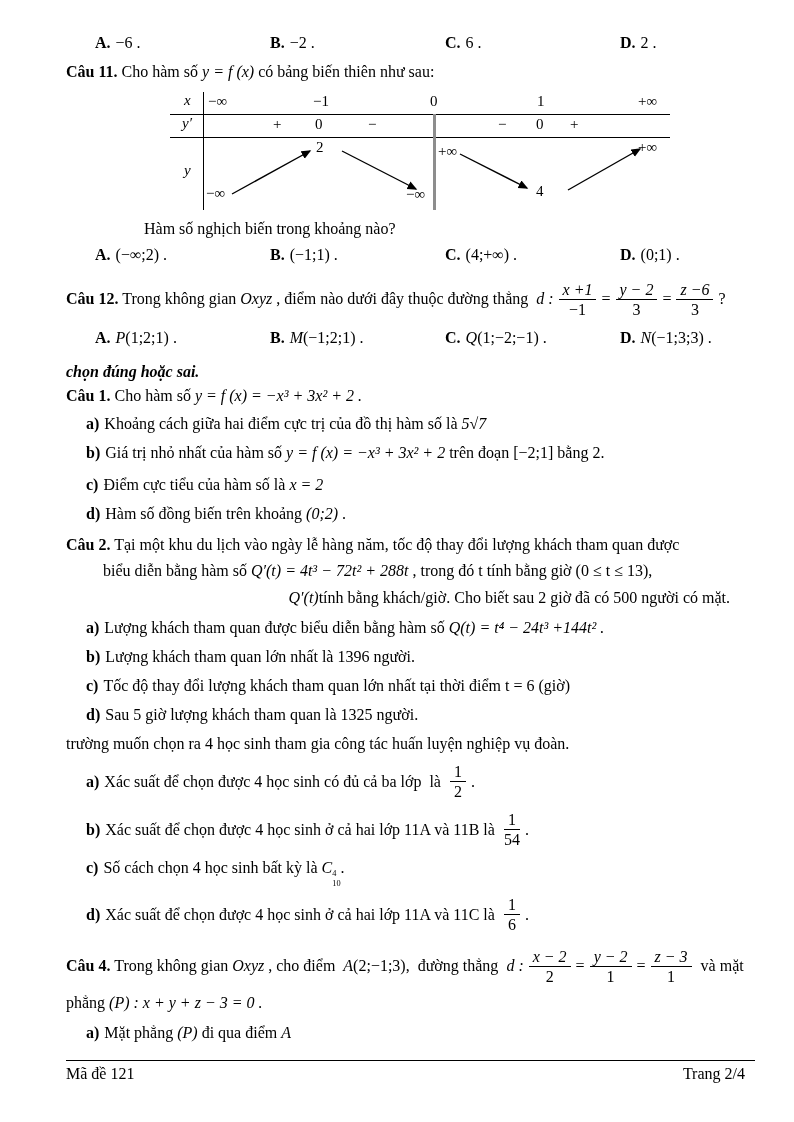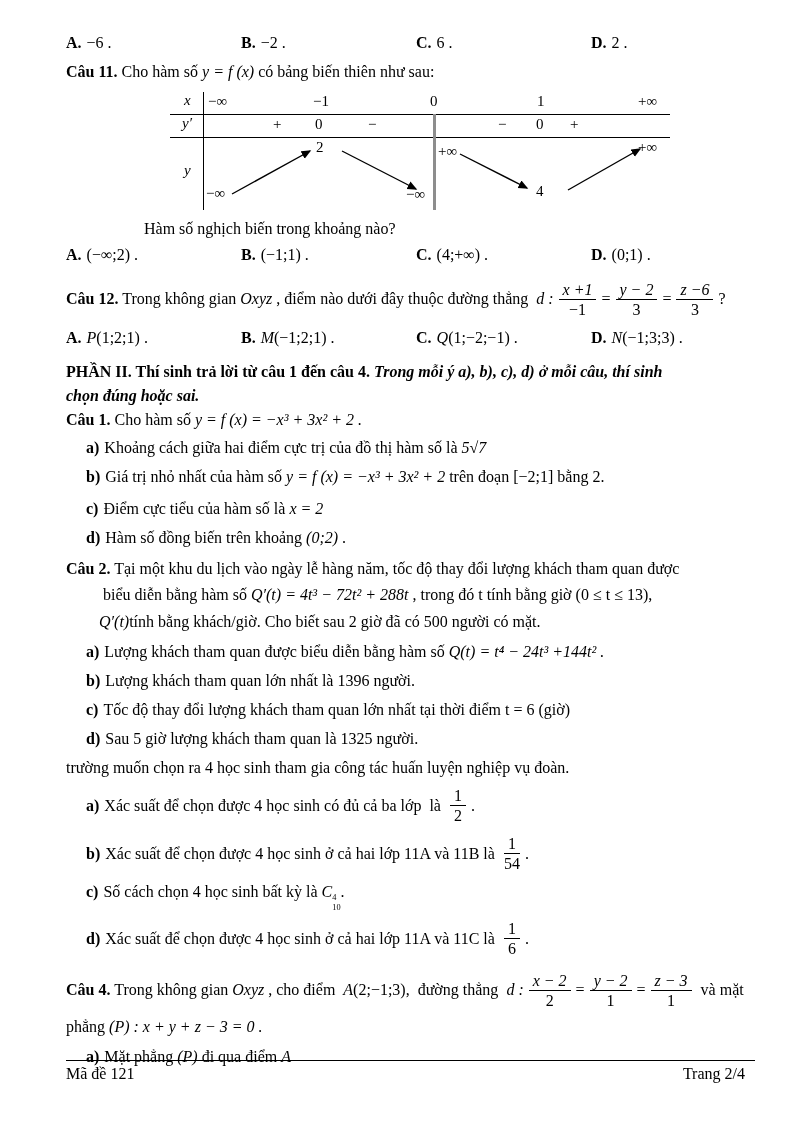--- a/index.html
+++ b/index.html
@@ -8,21 +8,21 @@
     font-family:"Liberation Serif", serif; font-size:16px; color:#000;
     overflow:hidden;
   }
   .content { padding:30px 64px 0 66px; }
   .line { line-height:24px; }
   b { font-weight:bold; }
   .bi { font-style:italic; }
   .math { font-style:italic; }
   .opts {
     display:grid; grid-template-columns:175px 175px 175px 1fr;
-    line-height:26px;
+    margin-left:29px; line-height:26px;
   }
   .opts .opt b { margin-right:5px; }
   .q-indent { margin-left:78px; }
   .item { margin-left:20px; line-height:27px; margin-top:2px; }
   .item .ilabel { margin-right:5px; }
   
   .fx { display:flex; align-items:center; }
   .fx span, .fx i, .fx b { white-space:pre; }
   .frac { display:inline-block; text-align:center; margin:0 5px; line-height:19px; }
   .frac .num { display:block; border-bottom:1px solid #000; padding:0 4px; font-style:italic; }
@@ -32,21 +32,21 @@
         vertical-align:-3px; font-style:normal; }
   
   .bbt { position:relative; width:500px; height:118px; margin:8px 0 0 104px; font-size:15px; }
   .bbt div { position:absolute; }
   .bbt .hl1 { left:0; top:22px; width:500px; border-top:1px solid #000; }
   .bbt .hl2 { left:0; top:45px; width:500px; border-top:1.4px solid #000; }
   .bbt .vl  { left:33px; top:0; height:118px; border-left:1px solid #000; }
   .bbt .dbar{ left:263px; top:22px; height:96px; width:3px; background:#8d8d8d; }
   .bbt .it  { font-style:italic; }
   .bbt svg  { position:absolute; left:0; top:45px; }
-  .c2l3 { margin-left:33px; }
+  .c2l3 { margin-left:33px;text-align:right; }
   .footer { position:absolute; left:0; top:1060px; width:794px; }
   .footer-rule { margin-left:66px; width:689px; border-top:1.5px solid #000; }
   .footer-row { display:flex; justify-content:space-between;
                 padding:3px 49px 0 66px; line-height:20px; }
 </style>
 </head>
 <body>
 
 <div class="page">
   <div class="content">
@@ -124,21 +124,20 @@
     </div>
 
     <div class="opts" style="margin-top:3px">
       <span class="opt"><b>A.</b><i class="math">P</i><span>(1;2;1) .</span></span>
       <span class="opt"><b>B.</b><i class="math">M</i><span>(−1;2;1) .</span></span>
       <span class="opt"><b>C.</b><i class="math">Q</i><span>(1;−2;−1) .</span></span>
       <span class="opt"><b>D.</b><i class="math">N</i><span>(−1;3;3) .</span></span>
     </div>
 
     <div style="margin-top:9px">
-      <div class="line"><b>PHẦN II. Thí sinh trả lời từ câu 1 đến câu 4.</b><b class="bi"> Trong mỗi ý a), b), c), d) ở mỗi câu, thí sinh</b></div>
       <div class="line"><b class="bi">chọn đúng hoặc sai.</b></div>
     </div>
 
     <div class="line">
       <b>Câu 1.</b><span> Cho hàm số </span><i class="math">y = f (x) = −x³ + 3x² + 2 .</i>
     </div>
     <div class="item"><b class="ilabel">a)</b><span>Khoảng cách giữa hai điểm cực trị của đồ thị hàm số là </span><i class="math">5√7</i><span></span></div>
     <div class="item"><b class="ilabel">b)</b><span>Giá trị nhỏ nhất của hàm số </span><i class="math">y = f (x) = −x³ + 3x² + 2</i><span> trên đoạn [−2;1] bằng 2.</span></div>
     <div class="item" style="margin-top:5px"><b class="ilabel">c)</b><span>Điểm cực tiểu của hàm số là </span><i class="math">x = 2</i><span></span></div>
     <div class="item"><b class="ilabel">d)</b><span>Hàm số đồng biến trên khoảng </span><i class="math">(0;2)</i><span> .</span></div>

